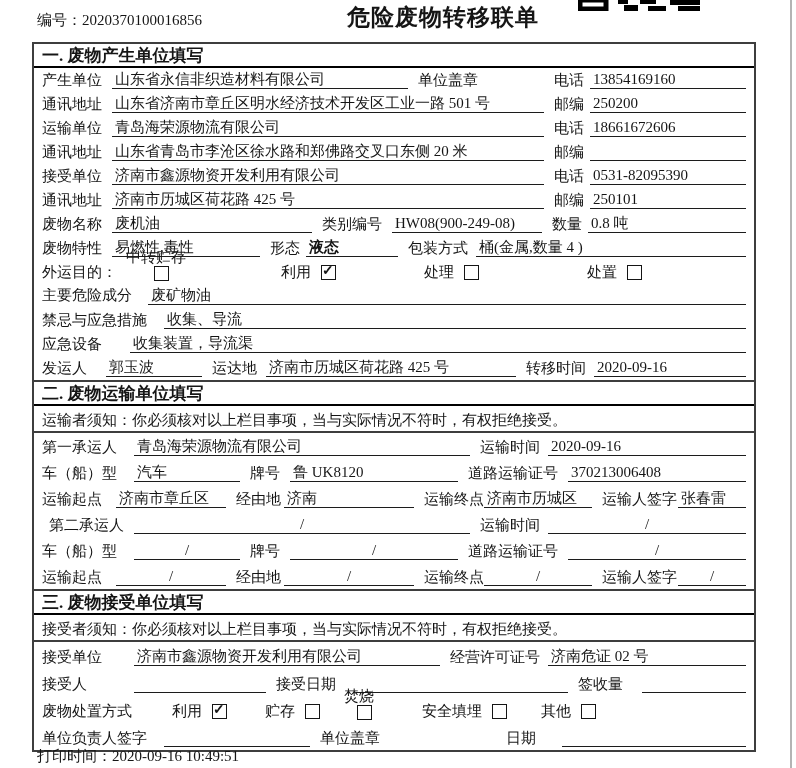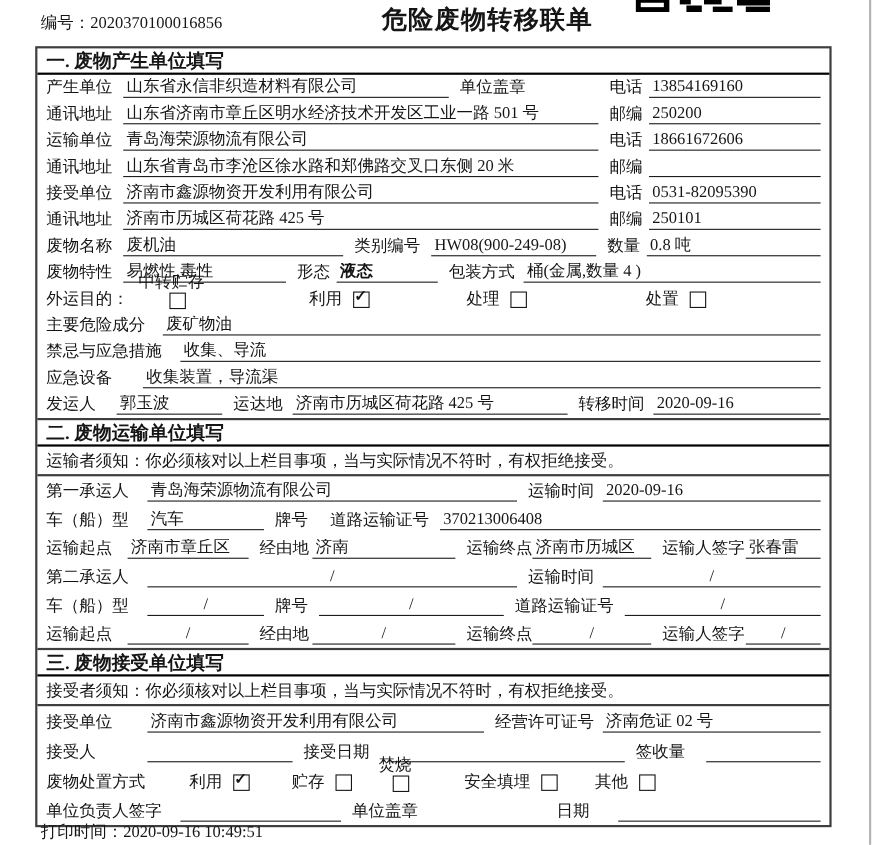--- a/index.html
+++ b/index.html
@@ -164,35 +164,36 @@
       <div class="row">
         <span class="lbl" style="width: 92px;">第一承运人</span>
         <span class="val" style="width: 336px;">青岛海荣源物流有限公司</span>
         <span class="lbl" style="width: 78px;">运输时间</span>
         <span class="val grow">2020-09-16</span>
       </div>
       <div class="row">
         <span class="lbl" style="width: 92px;">车（船）型</span>
         <span class="val" style="width: 106px;">汽车</span>
         <span class="lbl" style="width: 50px;">牌号</span>
+        <span class="val" style="width: 168px;">鲁 UK8120</span>
         <span class="lbl" style="width: 110px;">道路运输证号</span>
         <span class="val grow">370213006408</span>
       </div>
       <div class="row">
         <span class="lbl" style="width: 74px;">运输起点</span>
         <span class="val" style="width: 110px;">济南市章丘区</span>
         <span class="lbl" style="width: 58px;">经由地</span>
         <span class="val" style="width: 130px;">济南</span>
         <span class="lbl" style="width: 70px;">运输终点</span>
         <span class="val" style="width: 108px;">济南市历城区</span>
         <span class="lbl" style="width: 86px;">运输人签字</span>
         <span class="val grow">张春雷</span>
       </div>
       <div class="row">
-        <span class="lbl" style="width: 92px;">第二承运人</span>
+        <span class="lbl" style="width: 92px; text-align: right;">第二承运人</span>
         <span class="val center" style="width: 336px;">/</span>
         <span class="lbl" style="width: 78px;">运输时间</span>
         <span class="val grow center">/</span>
       </div>
       <div class="row">
         <span class="lbl" style="width: 92px;">车（船）型</span>
         <span class="val center" style="width: 106px;">/</span>
         <span class="lbl" style="width: 50px;">牌号</span>
         <span class="val center" style="width: 168px;">/</span>
         <span class="lbl" style="width: 110px;">道路运输证号</span>

